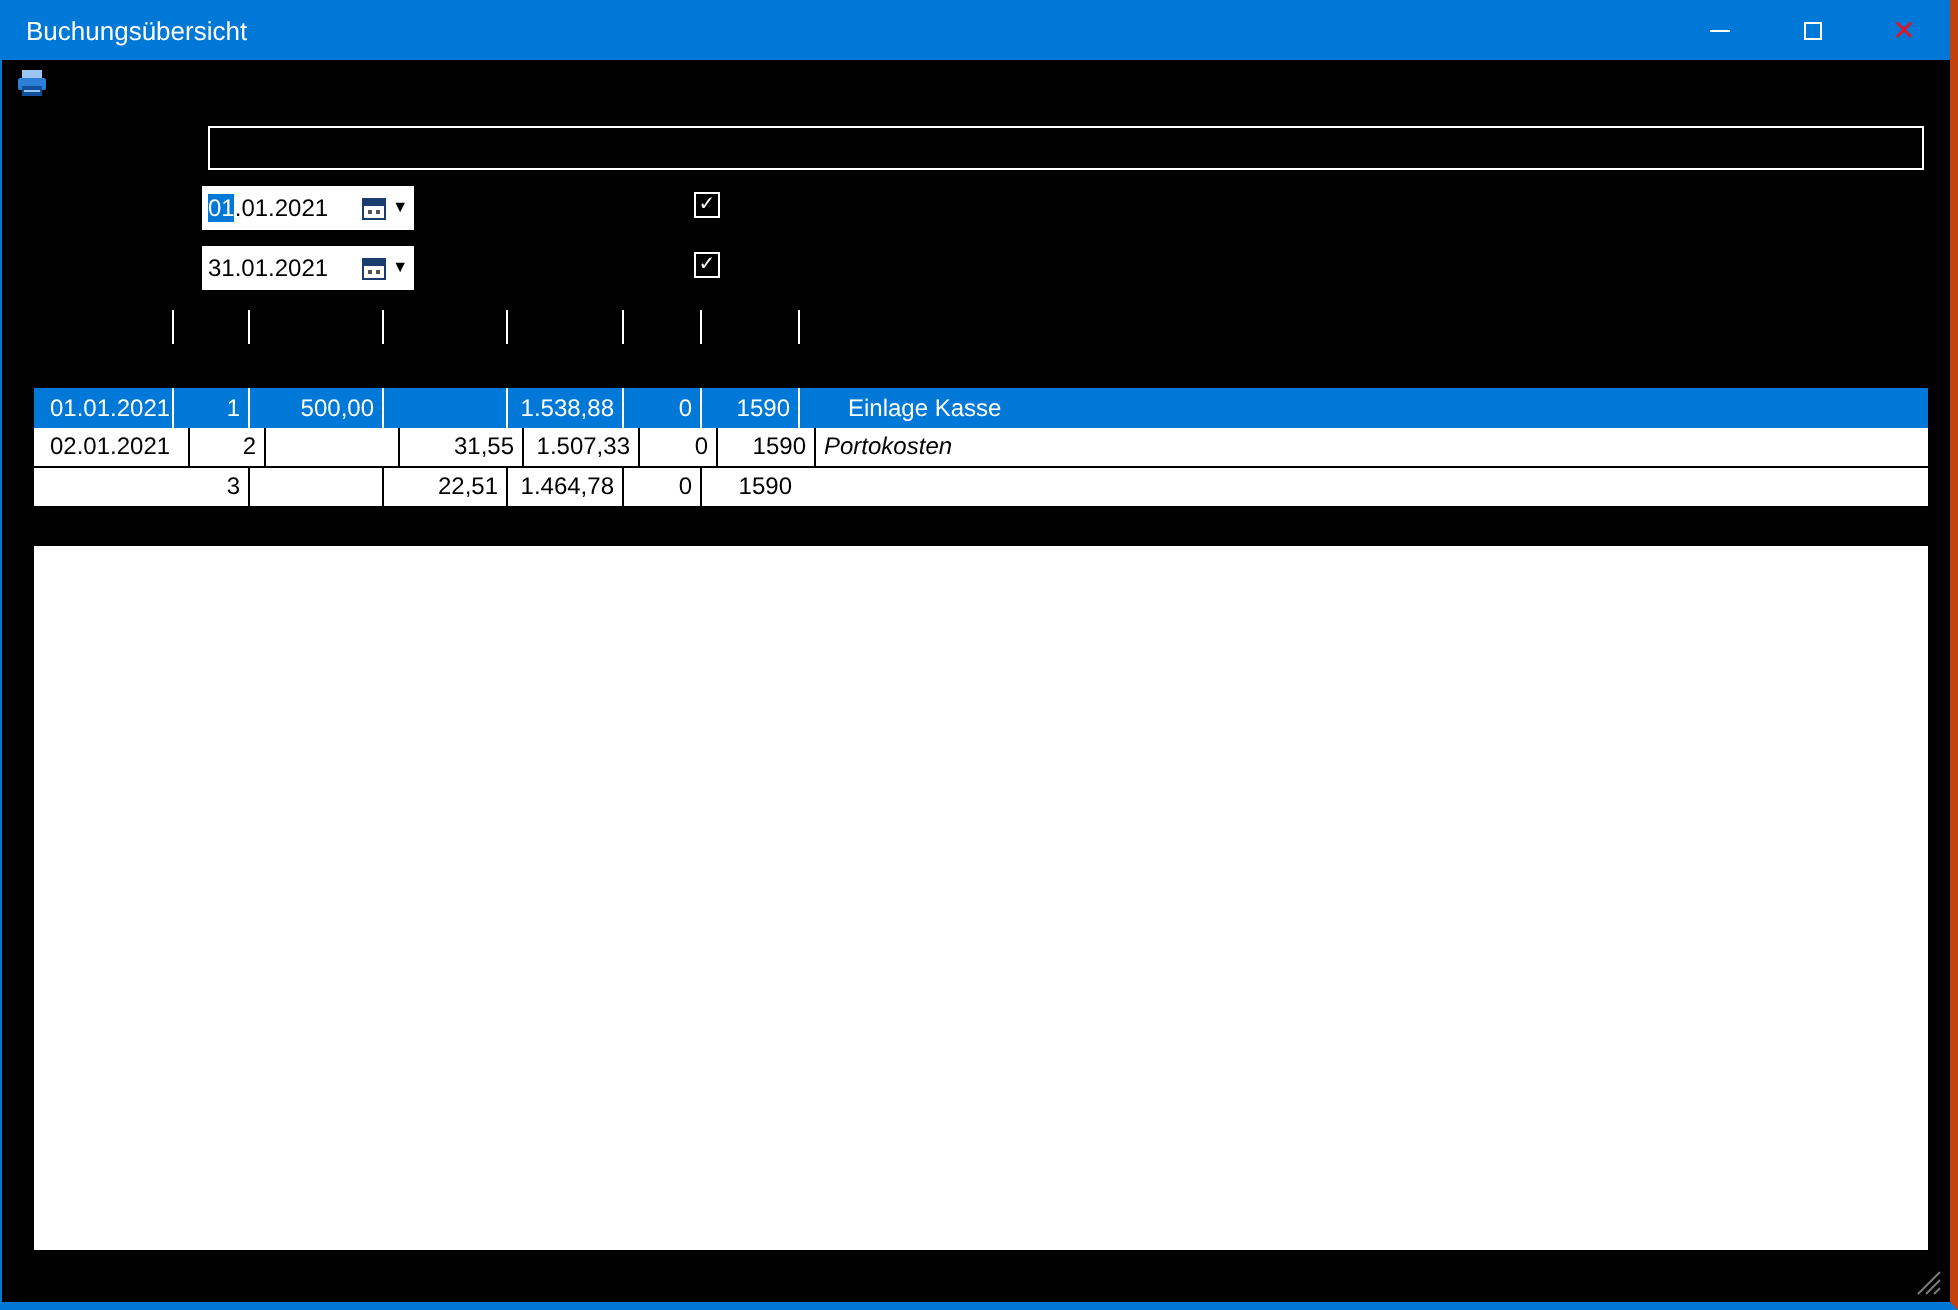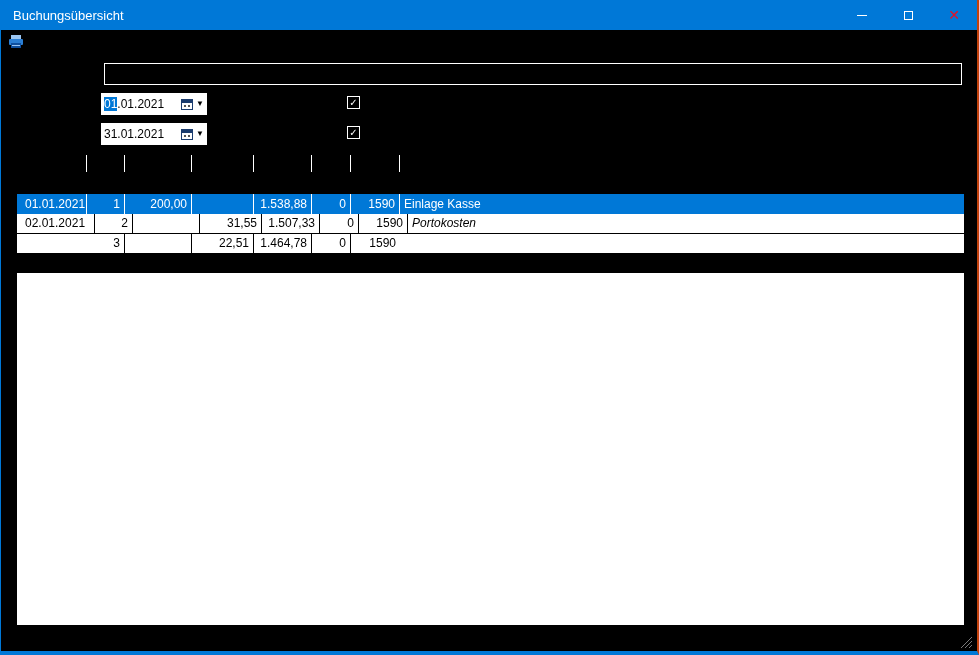--- a/index.html
+++ b/index.html
@@ -1,18 +1,18 @@
 <!DOCTYPE html>
 <html><head>
 <meta charset="utf-8">
 <style>
   * { margin:0; padding:0; box-sizing:border-box; }
   html,body { width:979px; height:655px; background:#000; font-family:"Liberation Sans",sans-serif; }
   .window { position:relative; width:979px; height:655px; background:#000; overflow:hidden;
-            border-left:1px solid #0078d7; border-right:2px solid #c2410c; border-bottom:4px solid #0078d7; }
+            border-left:1px solid #0078d7; border-right:4px solid #c2410c; border-bottom:4px solid #0078d7; }
 
   
   .titlebar { position:absolute; top:0; left:0; right:0; height:30px; background:#0078d7;
               display:flex; align-items:center; }
   .title { color:#fff; font-size:13px; margin-left:12px; white-space:nowrap; }
   .win-controls { position:absolute; right:0; top:0; height:30px; display:flex; }
   .win-btn { width:46px; height:30px; display:flex; align-items:center; justify-content:center; cursor:default; }
   .min-glyph { display:block; width:10px; height:1px; background:#fff; }
   .max-glyph { display:block; width:9px; height:9px; border:1px solid #fff; }
   .close-glyph { color:#e81123; font-size:14px; line-height:14px; }
@@ -134,26 +134,26 @@
       <div class="hcell" style="width: 58px;"></div>
       <div class="hcell" style="width: 39px;"></div>
       <div class="hcell" style="width: 49px;"></div>
       <div class="hcell" style="flex: 1 1 0%;"></div>
     </div>
 
   <div class="grid">
       <div class="grid-row selected">
         <div class="cell text first" style="width: 70px;">01.01.2021</div>
         <div class="cell num" style="width: 38px;">1</div>
-        <div class="cell num" style="width: 67px;">200,00</div>
+        <div class="cell num" style="width: 67px;">500,00</div>
         <div class="cell num" style="width: 62px;"></div>
         <div class="cell num" style="width: 58px;">1.538,88</div>
         <div class="cell num" style="width: 39px;">0</div>
         <div class="cell num" style="width: 49px;">1590</div>
-        <div class="cell text" style="flex: 1 1 0%;">Einlage Kasse</div>
+        <div class="cell text" style="flex: 1 1 0%; margin-left: 20px;">Einlage Kasse</div>
       </div>
       <div class="grid-row">
         <div class="cell text first" style="width: 78px;">02.01.2021</div>
         <div class="cell num" style="width: 38px;">2</div>
         <div class="cell num" style="width: 67px;"></div>
         <div class="cell num" style="width: 62px;">31,55</div>
         <div class="cell num" style="width: 58px;">1.507,33</div>
         <div class="cell num" style="width: 39px;">0</div>
         <div class="cell num" style="width: 49px;">1590</div>
         <div class="cell text" style="flex: 1 1 0%; font-style: italic;">Portokosten</div>

